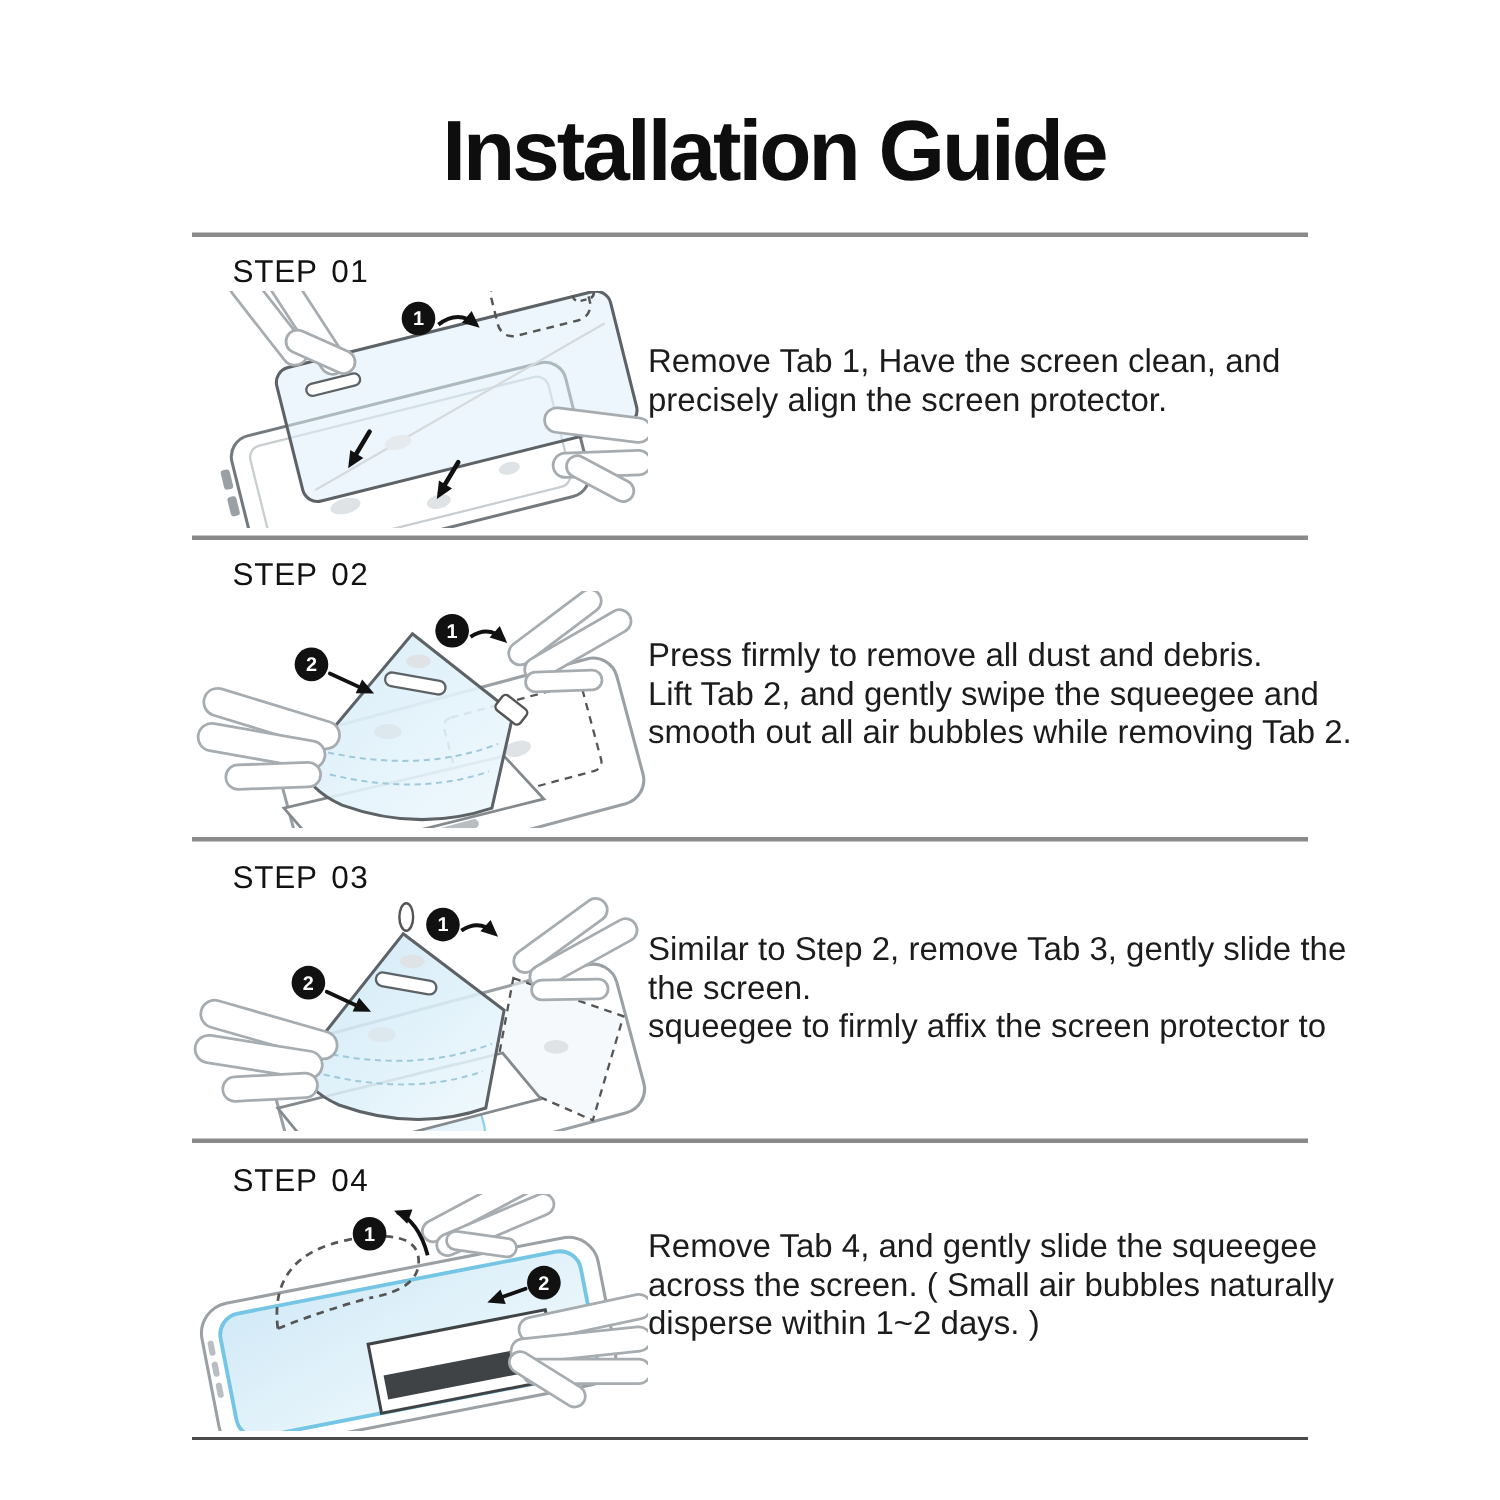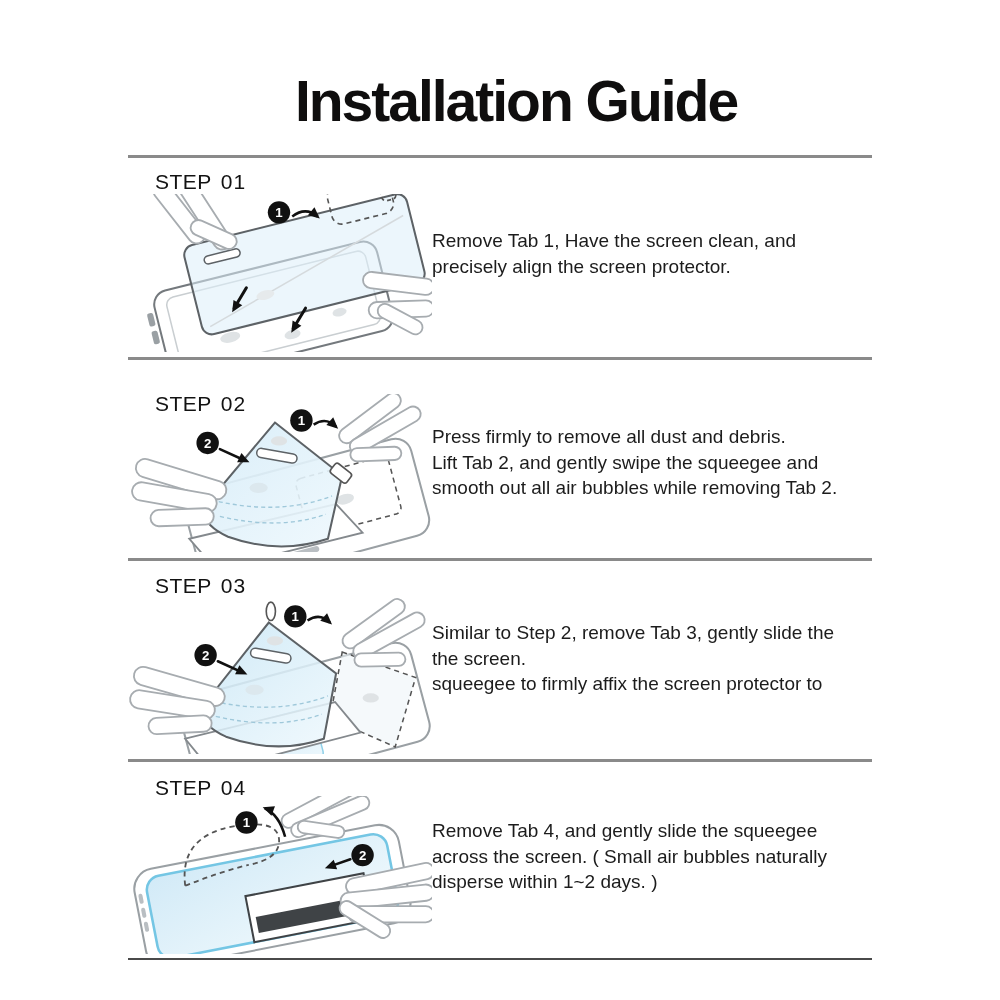--- a/index.html
+++ b/index.html
@@ -5,21 +5,21 @@
 <style>
   html,body{margin:0;padding:0;background:#ffffff;}
   .canvas{position:relative;width:1000px;height:1000px;background:#ffffff;
           font-family:"Liberation Sans",sans-serif;color:#1d1d1b;overflow:hidden;}
   .title{position:absolute;top:30px;left:16px;width:100%;text-align:center;
          font-size:57px;font-weight:700;letter-spacing:-2px;color:#0f0e0e;}
   .divider{position:absolute;left:128px;width:744px;height:3px;background:#8a8a8a;}
   .divider.bottom{height:2px;background:#4a4a4a;}
   .step-label{position:absolute;left:155px;font-size:21px;color:#121212;letter-spacing:.5px;}
   .step-label .num{font-weight:400;margin-left:9px;letter-spacing:1px;}
-  .desc{position:absolute;left:432px;font-size:19px;line-height:25.5px;color:#1c1c1c;}
+  .desc{position:absolute;left:432px;font-size:22px;line-height:25.5px;color:#1c1c1c;}
   .illus{position:absolute;left:126px;width:306px;height:158px;}
   svg text.badge-num{font-family:"Liberation Sans",sans-serif;font-size:13px;font-weight:bold;
          fill:#ffffff;text-anchor:middle;}
 </style>
 </head>
 <body>
 
 <div class="canvas">
 
   <h1 class="title">Installation Guide</h1>
@@ -86,21 +86,21 @@
       <text class="badge-num" x="150" y="22.5">1</text>
     </g>
   </svg>
 
   <div class="desc" style="top:228px">
     <div>Remove Tab 1, Have the screen clean, and</div>
     <div>precisely align the screen protector.</div>
   </div>
 
   <div class="divider" style="top:357px"></div>
-  <div class="step-label" style="top:392px">
+  <div class="step-label" style="top:372px">
     <span>STEP</span><span class="num">02</span>
   </div>
 
   <svg class="illus" style="top:394px" viewBox="0 0 300 155">
     <defs>
       <linearGradient id="gB" x1="0" y1="0" x2="1" y2="1">
         <stop offset="0" stop-color="#d6ecf8"></stop>
           <stop offset="1" stop-color="#eef8fd"></stop>
       </linearGradient>
     </defs>

